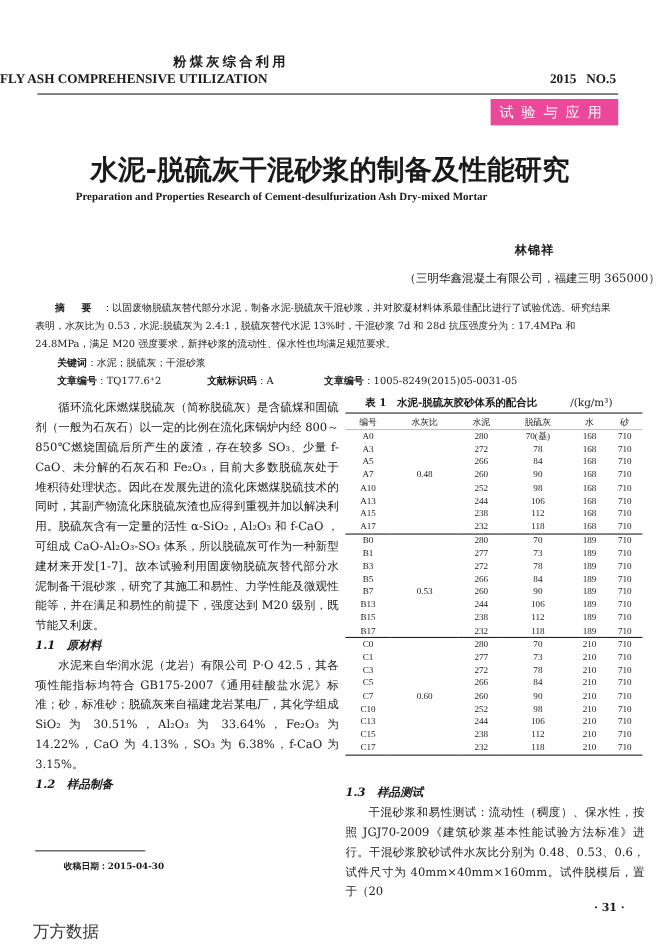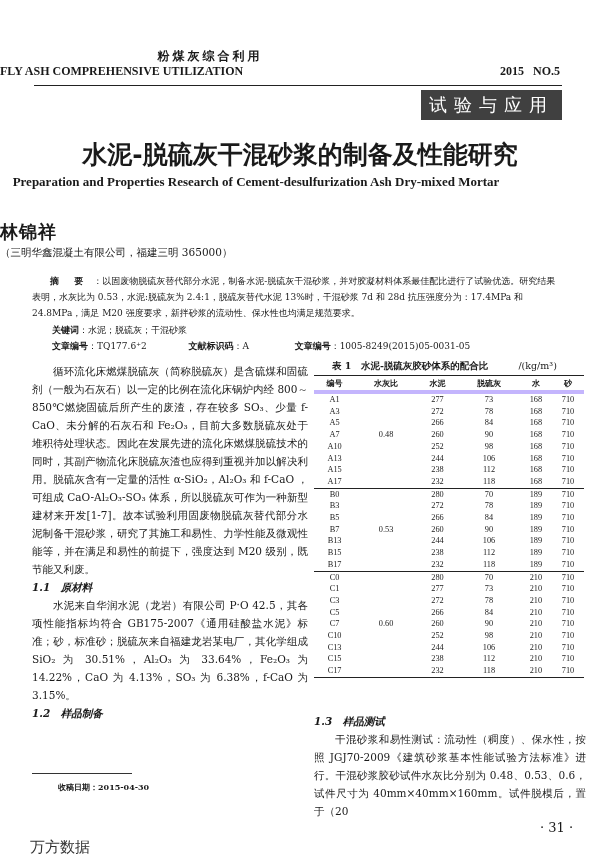--- a/index.html
+++ b/index.html
@@ -3,42 +3,42 @@
 <meta charset="utf-8">
 <style>
   html, body { margin: 0; padding: 0; background: #fff; }
   body { width: 600px; height: 864px; position: relative; overflow: hidden;
          font-family: "DejaVu Serif", "Liberation Serif", serif; color: #1a1a1a; }
   .abs { position: absolute; }
   .journal-cn { left: 0; width: 420px; top: 48px; text-align: center; font-size: 12px; font-weight: bold; letter-spacing: 3px; font-family: "DejaVu Sans", sans-serif; }
   .journal-en { left: 0; width: 420px; top: 64px; text-align: left; font-size: 12px; font-weight: bold; font-family: "Liberation Serif", serif; }
   .issue { right: 40px; top: 64px; font-size: 12px; font-weight: bold; font-family: "Liberation Serif", serif; word-spacing: 6px; }
   .header-rule { left: 34px; right: 38px; top: 85px; height: 0; border-top: 1.5px solid #222; }
-  .section-tag { right: 38px; top: 90px; background: #404040; color: #fff; font-size: 18px; padding: 3px 8px; letter-spacing: 7px; font-family: "DejaVu Sans", sans-serif; }
+  .section-tag { right: 38px; top: 90px; background: #ec4899; color: #fff; font-size: 13px; padding: 3px 8px; letter-spacing: 7px; font-family: "DejaVu Sans", sans-serif; }
   .title-cn { left: 0; width: 600px; top: 138px; text-align: center; font-size: 25px; font-weight: bold; font-family: "DejaVu Sans", sans-serif; letter-spacing: 0px; }
-  .title-en { left: 0; width: 512px; top: 174px; text-align: center; font-size: 13px; font-weight: bold; font-family: "Liberation Serif", serif; }
-  .author { left: 0; width: 504px; top: 220px; text-align: left; font-size: 18px; font-weight: bold; letter-spacing: 1px; }
-  .affil { left: 0; width: 600px; top: 246px; text-align: left; font-size: 10.5px; }
+  .title-en { left: 0; width: 512px; top: 174px; text-align: center; font-size: 10px; font-weight: bold; font-family: "Liberation Serif", serif; }
+  .author { left: 0; width: 504px; top: 220px; text-align: right; font-size: 11px; font-weight: bold; letter-spacing: 1px; }
+  .affil { left: 0; width: 600px; top: 246px; text-align: right; font-size: 10.5px; }
   .abstract { left: 32px; right: 42px; top: 273px; font-size: 9px; line-height: 16px; }
   .abstract .lead { font-weight: bold; margin-left: 18px; margin-right: 4px; letter-spacing: 6px; }
   .meta { left: 52px; font-size: 9px; }
   .meta b { font-weight: bold; }
   .col-left { left: 32px; width: 276px; top: 362px; font-size: 10.5px; line-height: 18px; text-align: justify; }
   .col-left p { margin: 0; text-indent: 2em; }
   .h1 { font-weight: bold; margin: 6px 0 4px; font-family: "DejaVu Sans", sans-serif; font-size: 10.5px; }
   .h2 { font-weight: bold; font-style: italic; font-size: 10.5px; margin: 0; }
   .received-rule { left: 32px; top: 773px; width: 100px; border-top: 1px solid #333; }
   .received { left: 58px; top: 782px; font-size: 8px; font-weight: bold; text-align: right; }
   .watermark { left: 30px; top: 838px; font-size: 15px; color: #333; font-family: "DejaVu Sans", sans-serif; }
-  .pagenum { left: 540px; top: 820px; font-size: 13px; font-weight: normal; }
+  .pagenum { left: 540px; top: 820px; font-size: 10px; font-weight: bold; }
   .table-wrap { left: 314px; width: 270px; top: 360px; }
   .tcap { font-size: 9.5px; font-weight: bold; text-align: left; padding-left: 18px; margin-bottom: 2px; }
   .tcap .unit { font-weight: normal; margin-left: 30px; }
   table { border-collapse: collapse; width: 100%; font-size: 8.3px; font-family: "Liberation Serif", serif; }
-  thead th { font-weight: bold; font-family: "DejaVu Sans", sans-serif; font-size: 8px; border-top: 1.5px solid #222; border-bottom: 4px solid #c4b5fd; height: 14px; padding: 0; }
+  thead th { font-weight: normal; font-family: "DejaVu Sans", sans-serif; font-size: 8px; border-top: 1.5px solid #222; border-bottom: 1px solid #c4b5fd; height: 14px; padding: 0; }
   tbody td { text-align: center; height: 11.7px; padding: 0; line-height: 11.7px; }
   tr.group-end td { border-bottom: 1px solid #222; }
   tr.last td { border-bottom: 1.5px solid #222; }
   .col-right { left: 314px; width: 272px; top: 712px; font-size: 10.5px; line-height: 18px; text-align: justify; }
   .col-right p { margin: 0; text-indent: 2em; }
 </style>
 </head>
 <body>
 
 <div class="abs journal-cn">粉煤灰综合利用</div>
@@ -87,24 +87,24 @@
         <th>编号</th>
         <th>水灰比</th>
         <th>水泥</th>
         <th>脱硫灰</th>
         <th>水</th>
         <th>砂</th>
       </tr>
     </thead>
     <tbody id="tbody">
         <tr>
-          <td>A1</td>
-          <td></td>
-          <td>277</td>
-          <td>73</td>
+          <td>A0</td>
+          <td></td>
+          <td>280</td>
+          <td>70(基)</td>
           <td>168</td>
           <td>710</td>
         </tr>
         <tr>
           <td>A3</td>
           <td></td>
           <td>272</td>
           <td>78</td>
           <td>168</td>
           <td>710</td>
@@ -159,20 +159,28 @@
         </tr>
         <tr>
           <td>B0</td>
           <td></td>
           <td>280</td>
           <td>70</td>
           <td>189</td>
           <td>710</td>
         </tr>
         <tr>
+          <td>B1</td>
+          <td></td>
+          <td>277</td>
+          <td>73</td>
+          <td>189</td>
+          <td>710</td>
+        </tr>
+        <tr>
           <td>B3</td>
           <td></td>
           <td>272</td>
           <td>78</td>
           <td>189</td>
           <td>710</td>
         </tr>
         <tr>
           <td>B5</td>
           <td></td>

